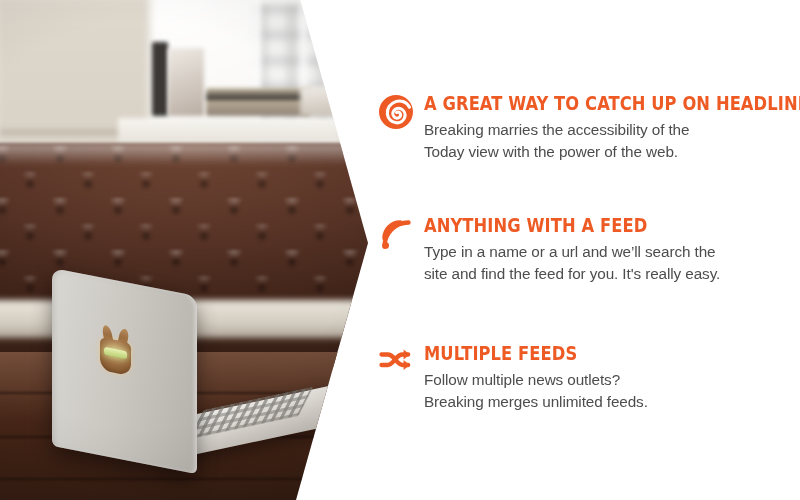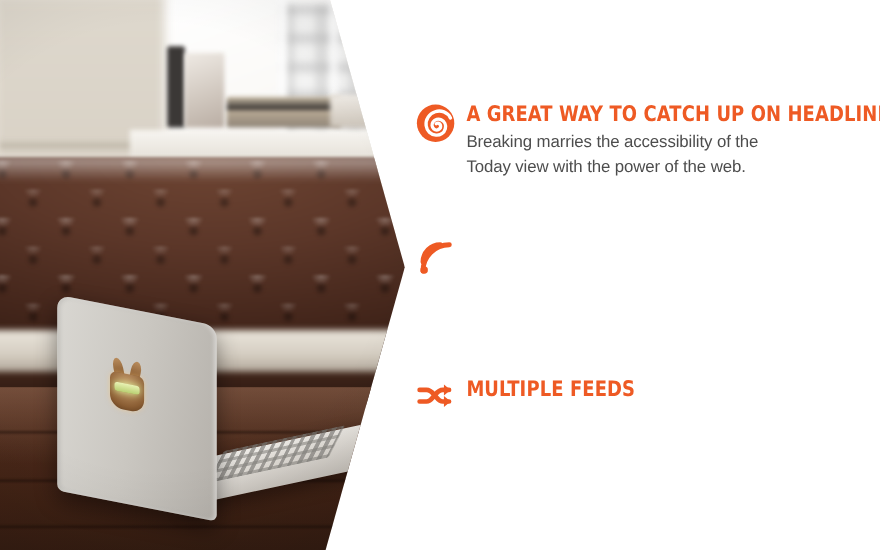--- a/index.html
+++ b/index.html
@@ -300,32 +300,39 @@
     <div class="feature f2">
       <div class="f-icon">
         <svg viewBox="0 0 36 36" width="36" height="36" aria-hidden="true">
           <g fill="none" stroke="#ee5a24" stroke-width="4.4" stroke-linecap="round">
             <path d="M6.5 30.5A24 24 0 0 1 30.5 6.5"></path>
             <path d="M6.5 22.2A15.7 15.7 0 0 1 22.2 6.5"></path>
           </g>
           <circle cx="7.6" cy="29.4" r="3.4" fill="#ee5a24"></circle>
         </svg>
       </div>
+      <div class="f-text">
+        <p class="f-title">ANYTHING WITH A FEED</p>
+        <p class="f-body">Type in a name or a url and we’ll search the
+site and find the feed for you. It's really easy.</p>
+      </div>
     </div>
 
     <div class="feature f3">
       <div class="f-icon">
         <svg viewBox="0 0 36 36" width="36" height="36" aria-hidden="true">
           <g fill="none" stroke="#ee5a24" stroke-width="4.3" stroke-linecap="round" stroke-linejoin="round">
             <path d="M3.5 10.5h6.2c3.2 0 5.1 2 7.3 4.6 2.2 2.6 4.2 5.9 7.6 5.9h5.6"></path>
             <path d="M3.5 21h6.2c3.4 0 5.4-3.3 7.6-5.9 2.2-2.6 4.1-4.6 7.3-4.6h5.6"></path>
           </g>
           <path d="M25.6 5.6l6 5-6 5z" fill="#ee5a24"></path>
           <path d="M25.6 16.1l6 5-6 5z" fill="#ee5a24"></path>
         </svg>
       </div>
       <div class="f-text">
         <p class="f-title">MULTIPLE FEEDS</p>
+        <p class="f-body">Follow multiple news outlets?
+Breaking merges unlimited feeds.</p>
       </div>
     </div>
 
   </div>
 </div>
 
 </body></html>

